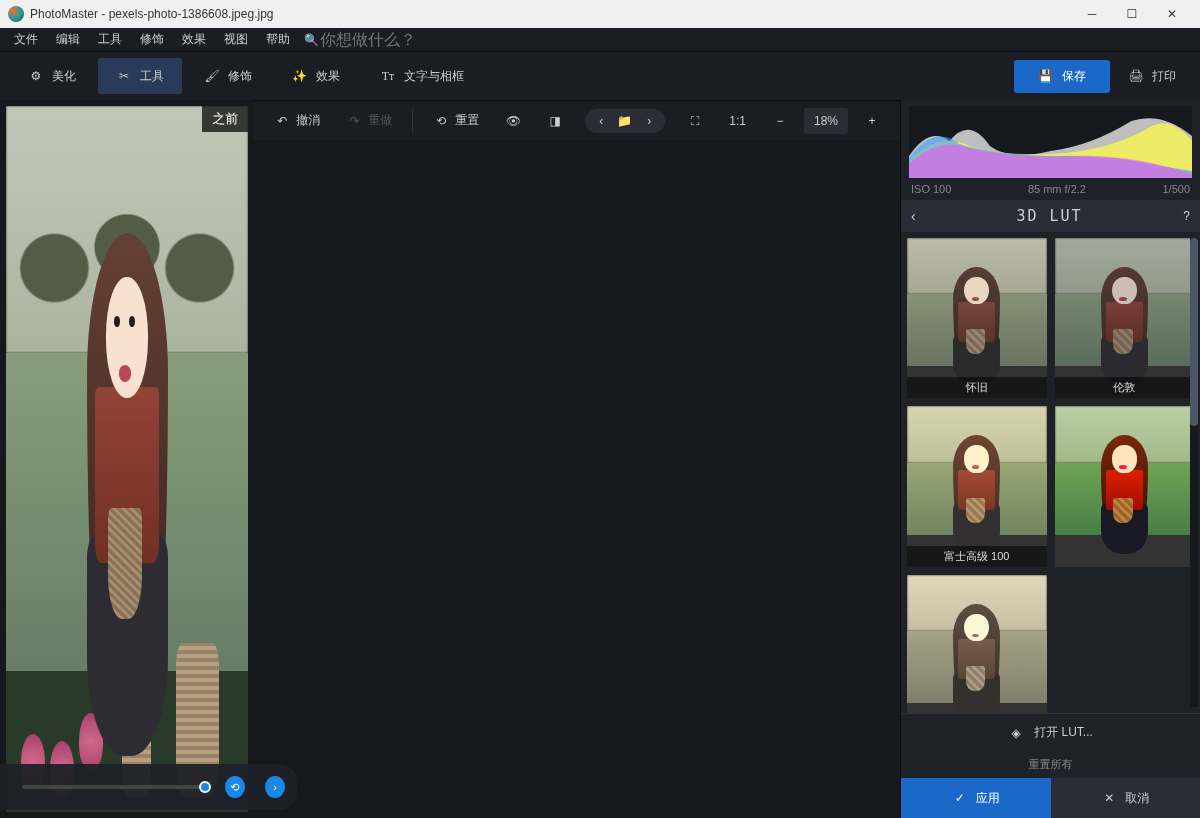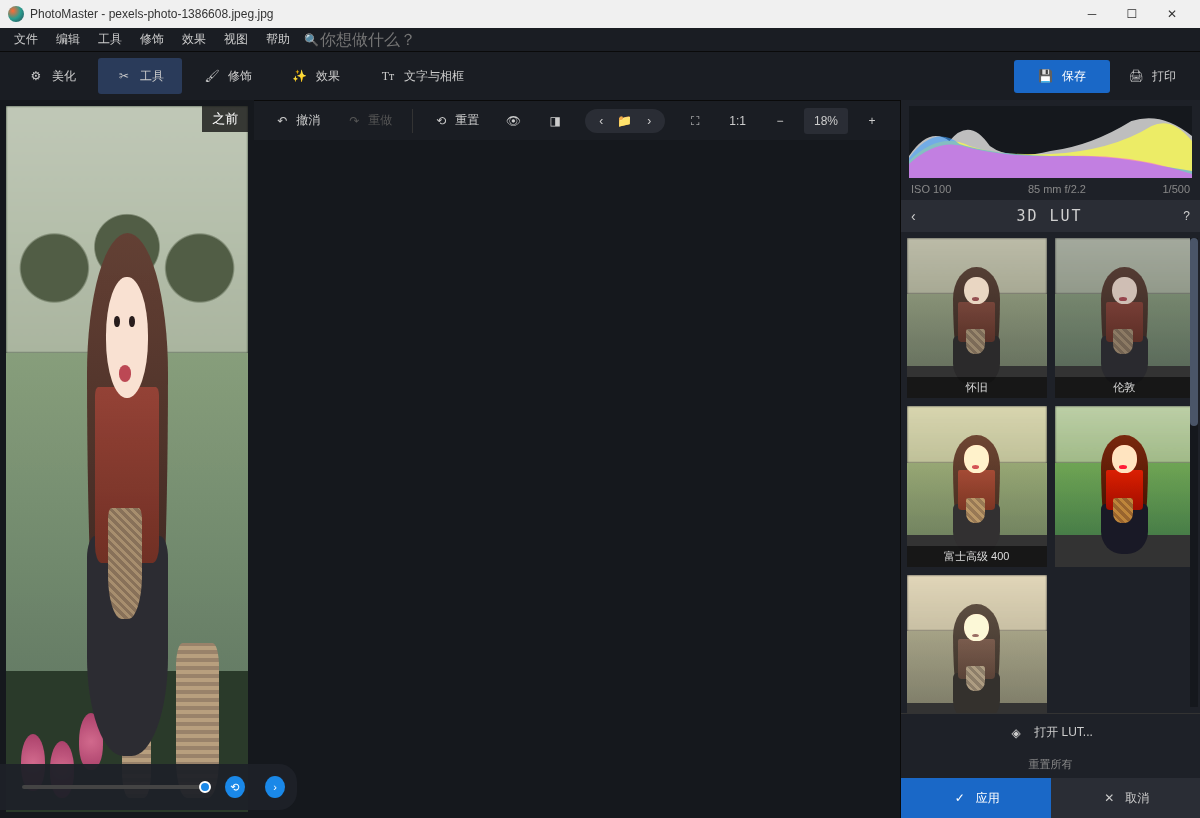--- a/index.html
+++ b/index.html
@@ -286,21 +286,21 @@
               <div class="pond"></div>
               <div class="person">
                 <div class="hair"></div>
                 <div class="skirt"></div>
                 <div class="top"></div>
                 <div class="face"></div>
                 <div class="lips"></div>
                 <div class="basket"></div>
               </div>
             </div>
-          <div class="lbl">富士高级 400</div>
+          <div class="lbl">富士高级 100</div>
         </div>
         <div class="lut-item">
           <div class="thumb portrait" style="filter:saturate(1.4) contrast(1.2)">
               <div class="sky"></div>
               <div class="pond"></div>
               <div class="person">
                 <div class="hair"></div>
                 <div class="skirt"></div>
                 <div class="top"></div>
                 <div class="face"></div>

